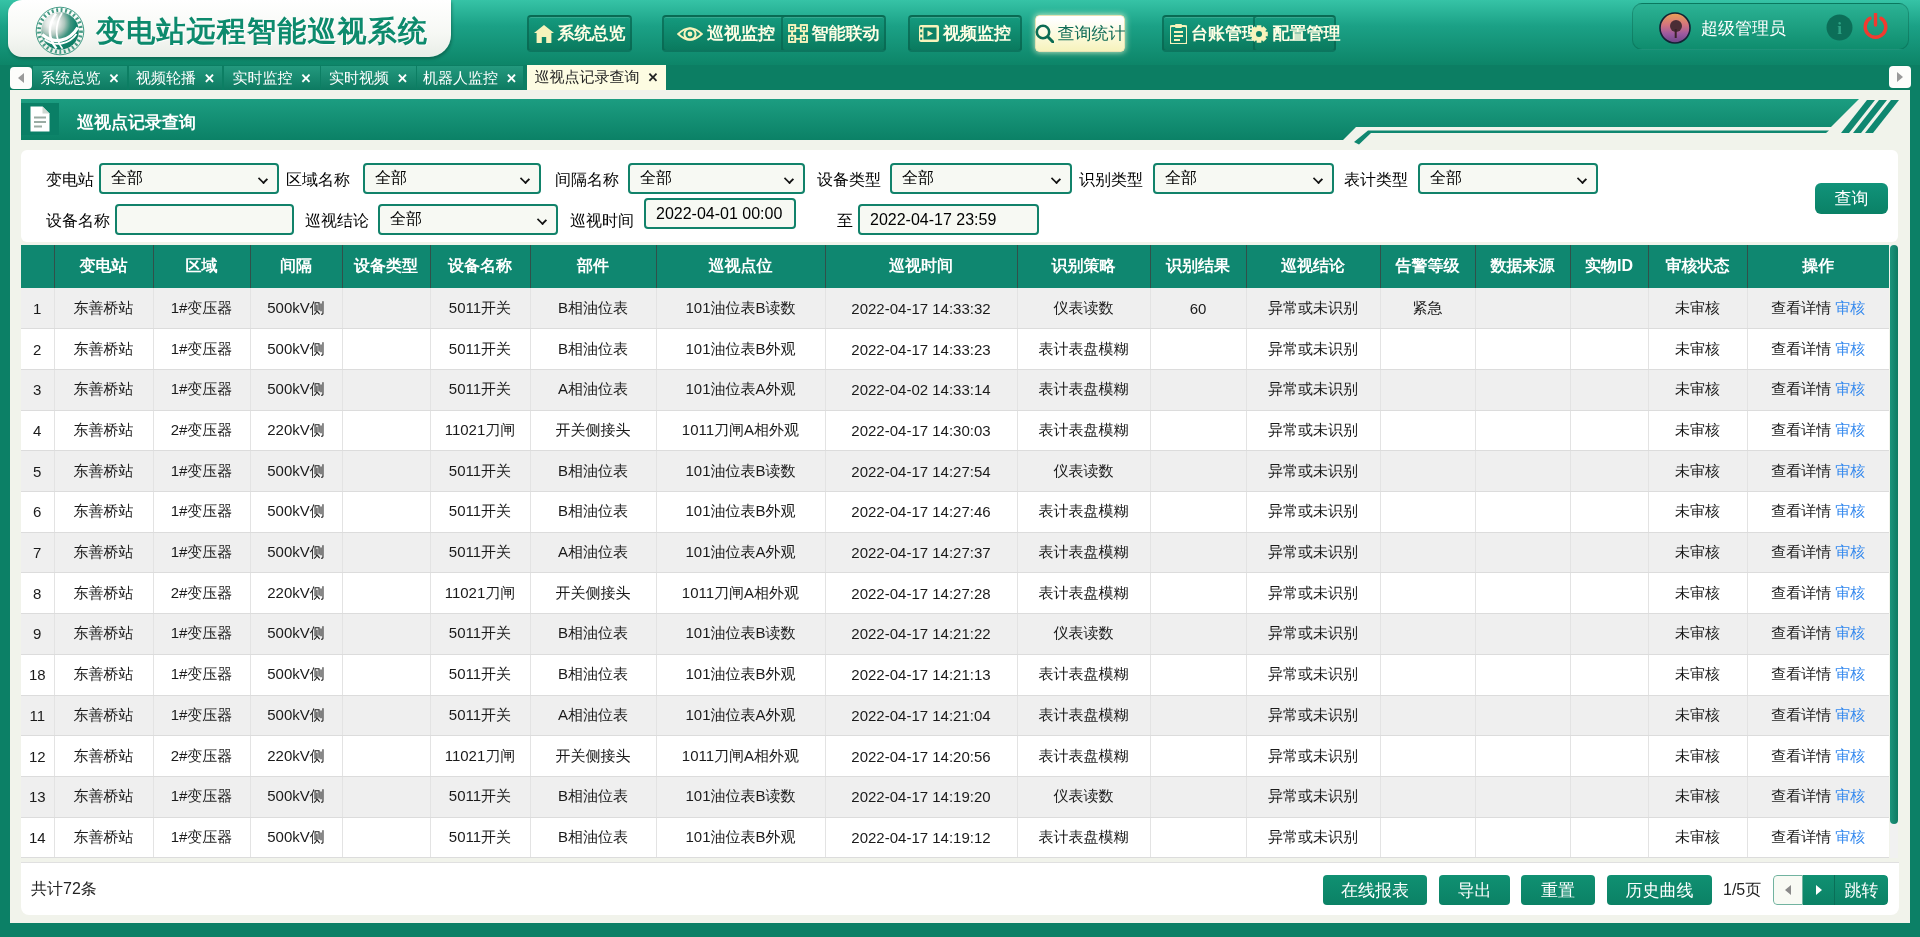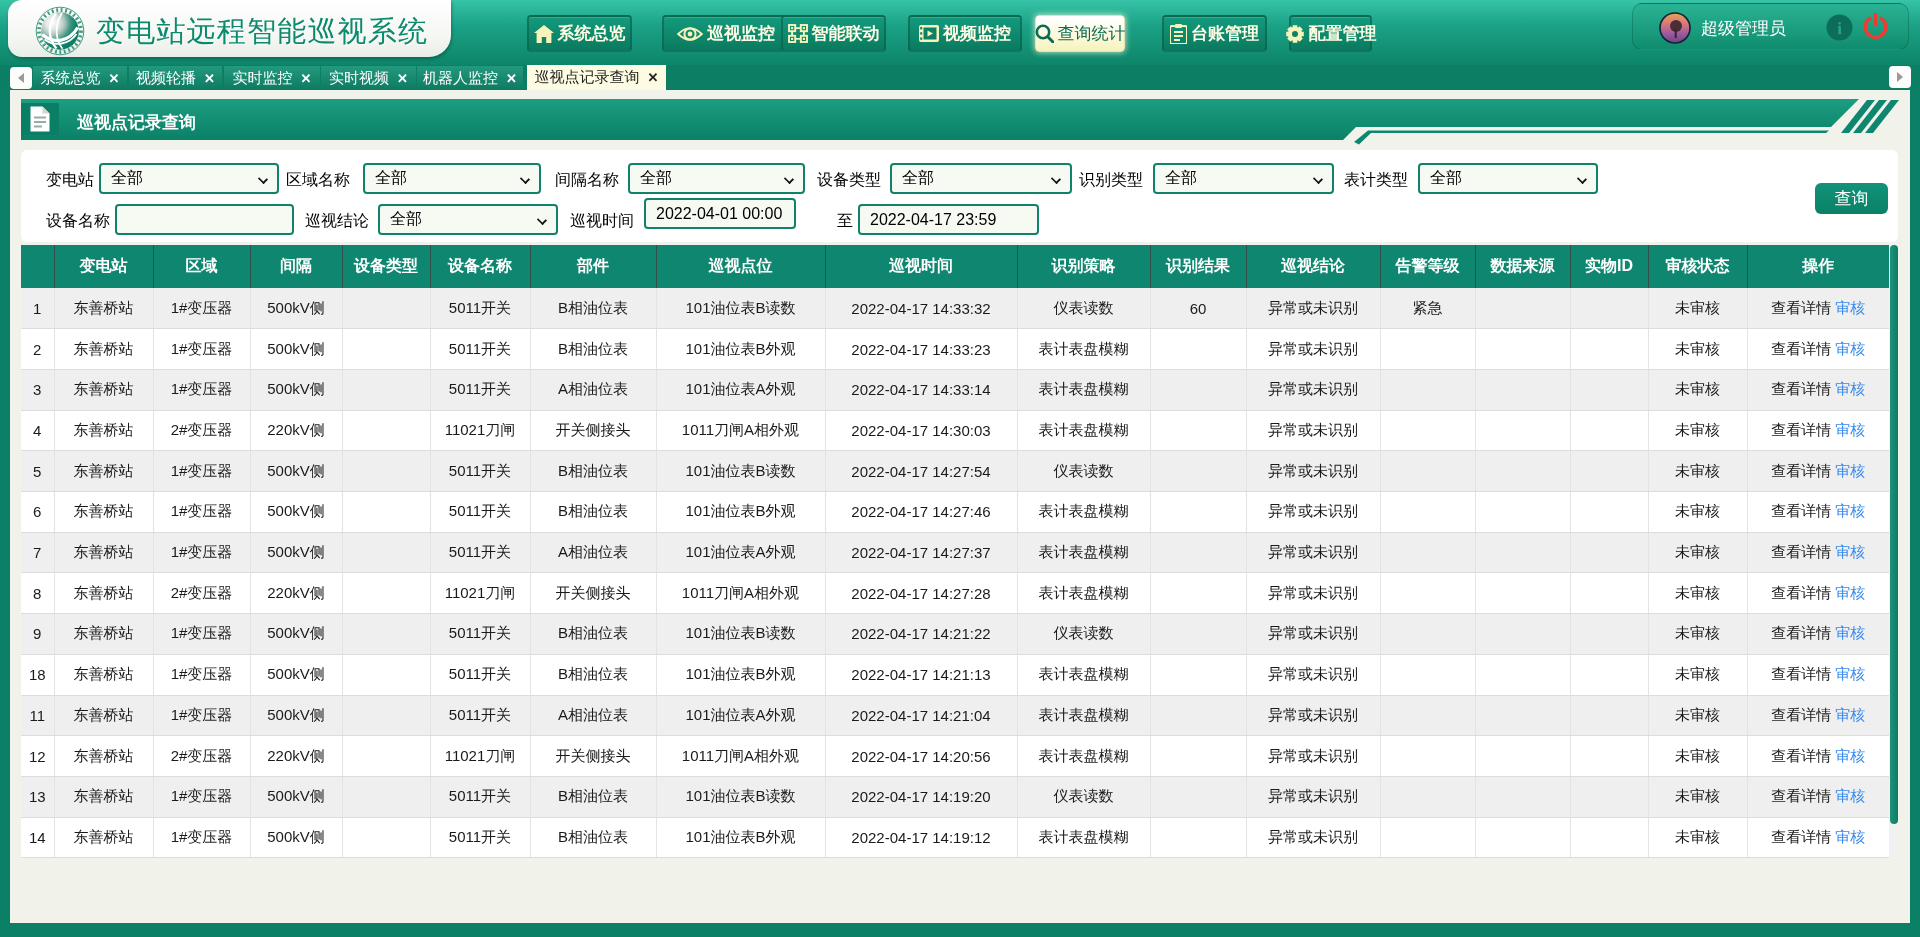--- a/index.html
+++ b/index.html
@@ -1,21 +1,21 @@
 <!DOCTYPE html>
 <html lang="zh"><head>
 <meta charset="utf-8">
 <title>变电站远程智能巡视系统</title>
 <style>
 *{margin:0;padding:0;box-sizing:border-box}
 html,body{width:1920px;height:937px;overflow:hidden}
 body{font-family:"Liberation Sans",sans-serif;background:#0C8066;position:relative}
 #hdr{position:absolute;left:0;top:0;width:1920px;height:65px;background:linear-gradient(180deg,#36c3a6 0%,#1ba186 40%,#0d8568 100%)}
 #logoPanel{position:absolute;left:8px;top:0;width:443px;height:57px;background:linear-gradient(180deg,#ffffff 0%,#f6f8f4 60%,#e9ede7 100%);border-radius:14px 0 22px 14px;box-shadow:1px 2px 3px rgba(0,40,30,.35)}
-#logoPanel .ttl{position:absolute;left:88px;top:12px;font-size:29px;font-weight:normal;color:#0d8a6d;letter-spacing:1.2px;white-space:nowrap;text-shadow:1px 1px 0 rgba(255,255,255,.8)}
+#logoPanel .ttl{position:absolute;left:88px;top:12px;font-size:29px;font-weight:bold;color:#0d8a6d;letter-spacing:1.2px;white-space:nowrap;text-shadow:1px 1px 0 rgba(255,255,255,.8)}
 #logoSvg{position:absolute;left:35px;top:6px}
 .nav{position:absolute;top:15px;left:527px;height:37px}
 .nbtn{position:absolute;top:0;height:37px;border-radius:4px;background:linear-gradient(180deg,#149a7e 0%,#0a7a5e 100%);border:2px solid rgba(8,95,75,.6);box-shadow:inset 0 1px 0 rgba(255,255,255,.15);color:#fffee4;font-size:17px;font-weight:bold;display:flex;align-items:center;justify-content:center;gap:4px;white-space:nowrap}
 .nbtn svg{flex:0 0 auto}
 .nbtn.active{background:linear-gradient(180deg,#ffffff 8%,#fbf9d8 60%,#f6f2bc 100%);color:#0e6b55;font-weight:normal;border:1px solid #e4e2b4;box-shadow:0 0 6px rgba(255,255,220,.85)}
 #user{position:absolute;left:1632px;top:3px;width:277px;height:47px;background:linear-gradient(180deg,#2bb294,#0f8d6e);border-radius:10px;border:1px solid rgba(0,70,55,.28)}
 #user .uname{position:absolute;left:68px;top:13px;color:#fff;font-size:17px}
 #tabs{position:absolute;left:0;top:65px;width:1920px;height:25px;background:#0c7e63}
 .tab{position:absolute;top:1px;height:24px;background:linear-gradient(180deg,#23997e,#0d7a61);color:#fff;font-size:15px;display:flex;align-items:center;justify-content:center;gap:8px;white-space:nowrap}
 .tab .x{font-size:13px;font-weight:bold;color:#fff;line-height:1}
@@ -106,21 +106,21 @@
         </svg>视频监控</div>
     <div class="nbtn active" style="left:508px;width:90px"><svg width="19" height="19" viewBox="0 0 19 19">
           <circle cx="8" cy="8" r="6.2" fill="none" stroke="#0b6b53" stroke-width="2.6"></circle>
           <path d="M12.8 12.8L18 18" stroke="#0b6b53" stroke-width="3" stroke-linecap="round"></path>
         </svg>查询统计</div>
     <div class="nbtn" style="left:635px;width:105px"><svg width="17" height="20" viewBox="0 0 17 20">
           <rect x="0" y="2" width="17" height="18" rx="2" fill="none" stroke="#f7f3bb" stroke-width="2"></rect>
           <rect x="5" y="0" width="7" height="4" rx="1" fill="#f7f3bb"></rect>
           <path d="M4 8h9M4 12h9M4 16h6" stroke="#f7f3bb" stroke-width="1.8"></path>
         </svg>台账管理</div>
-    <div class="nbtn" style="left:762px;width:83px"><svg width="20" height="20" viewBox="0 0 20 20">
+    <div class="nbtn" style="left:726px;width:83px"><svg width="20" height="20" viewBox="0 0 20 20">
           <g stroke="#f7f3bb" stroke-width="4.6">
             <path d="M10 1.2v6M10 12.8v6M1.2 10h6M12.8 10h6M3.8 3.8l4.2 4.2M12 12l4.2 4.2M3.8 16.2l4.2-4.2M12 8l4.2-4.2"></path>
           </g>
           <circle cx="10" cy="10" r="7.2" fill="#f7f3bb"></circle>
           <circle cx="10" cy="10" r="3" fill="#0d8166"></circle>
         </svg>配置管理</div>
   </div>
   <div id="user">
     <svg style="position:absolute;left:26px;top:8px" width="32" height="32" viewBox="0 0 32 32">
       <defs>
@@ -291,21 +291,21 @@
           </tr>
 <tr class="odd">
             <td>3</td>
             <td>东善桥站</td>
             <td>1#变压器</td>
             <td>500kV侧</td>
             <td></td>
             <td>5011开关</td>
             <td>A相油位表</td>
             <td>101油位表A外观</td>
-            <td>2022-04-17 14:33:14</td>
+            <td>2022-04-02 14:33:14</td>
             <td>表计表盘模糊</td>
             <td></td>
             <td>异常或未识别</td>
             <td></td>
             <td></td>
             <td></td>
             <td>未审核</td>
             <td>查看详情 <span class="lnk">审核</span></td>
           </tr>
 <tr class="even">
@@ -516,13 +516,34 @@
             <td></td>
             <td>未审核</td>
             <td>查看详情 <span class="lnk">审核</span></td>
           </tr>
 </tbody>
       </table>
 </div>
   <div id="sbar">
       <div class="thumb"></div>
     </div>
+  <div id="footer">
+    <span class="total">共计72条</span>
+    <div class="fbtn" style="left:1302px;width:104px">在线报表</div>
+    <div class="fbtn" style="left:1418px;width:71px">导出</div>
+    <div class="fbtn" style="left:1500px;width:74px">重置</div>
+    <div class="fbtn" style="left:1586px;width:105px">历史曲线</div>
+    <span id="pgtext">1/5页</span>
+    <div id="pager">
+      <div style="width:30px;background:#f8faf4;display:flex;align-items:center;justify-content:center;border:1px solid #71b3a0;border-radius:4px 0 0 4px">
+          <svg width="8" height="10" viewBox="0 0 8 10">
+            <path d="M7 0L1 5l6 5z" fill="#8a8a8a"></path>
+          </svg>
+        </div>
+      <div style="width:31px;background:linear-gradient(180deg,#109072,#0b8165);display:flex;align-items:center;justify-content:center">
+          <svg width="8" height="10" viewBox="0 0 8 10">
+            <path d="M1 0l6 5-6 5z" fill="#fff"></path>
+          </svg>
+        </div>
+      <div style="width:54px;background:linear-gradient(180deg,#109072,#0b8165);display:flex;align-items:center;justify-content:center;color:#fff;font-size:17px;border-left:1px solid #0a6f58;border-radius:0 4px 4px 0">跳转</div>
+    </div>
+  </div>
 </div>
 
 </body></html>

